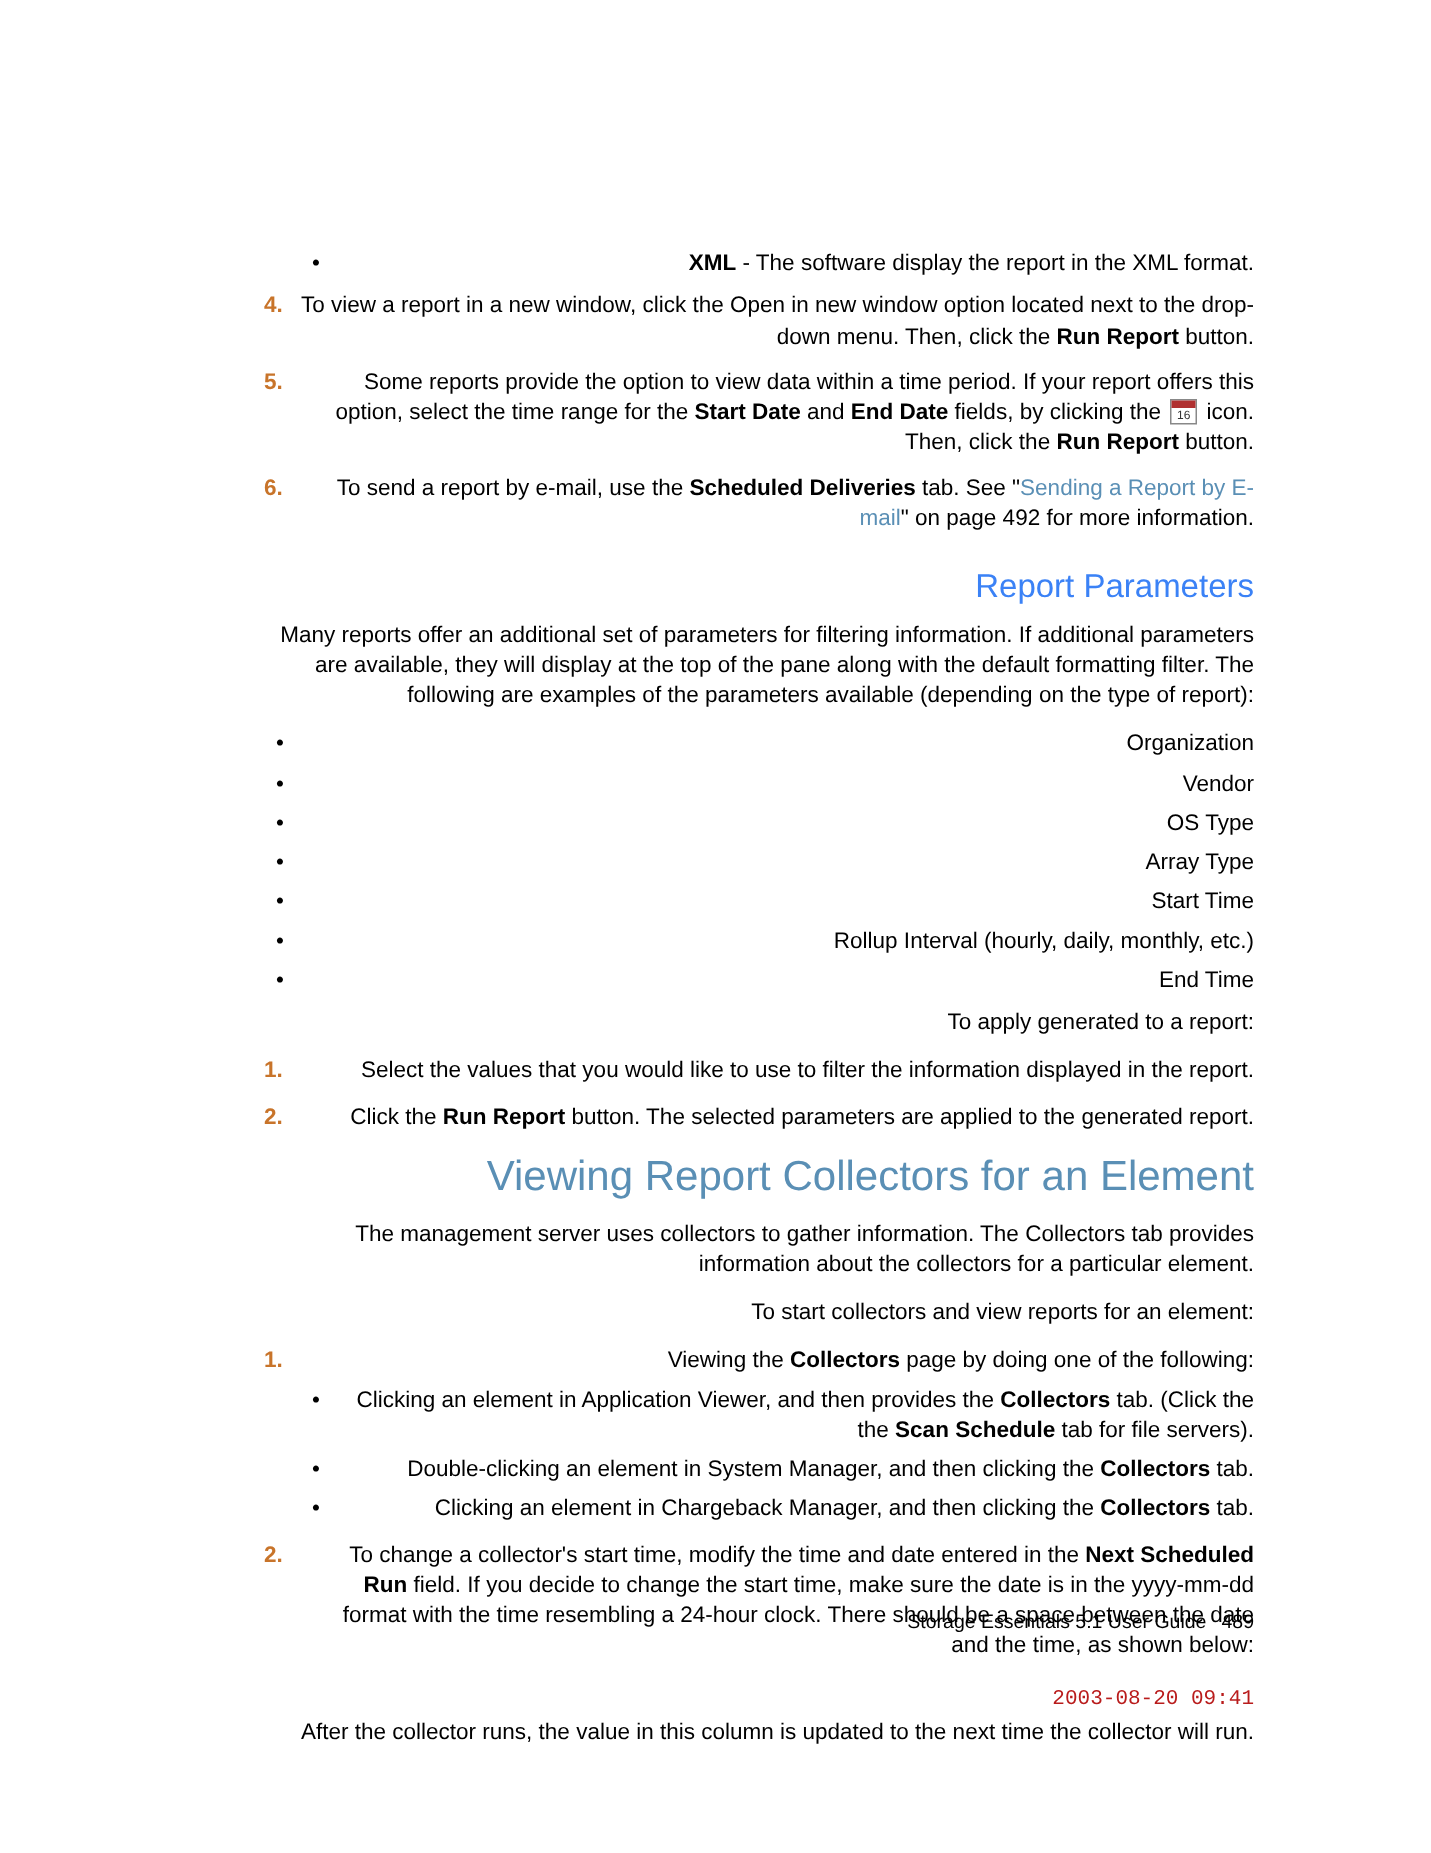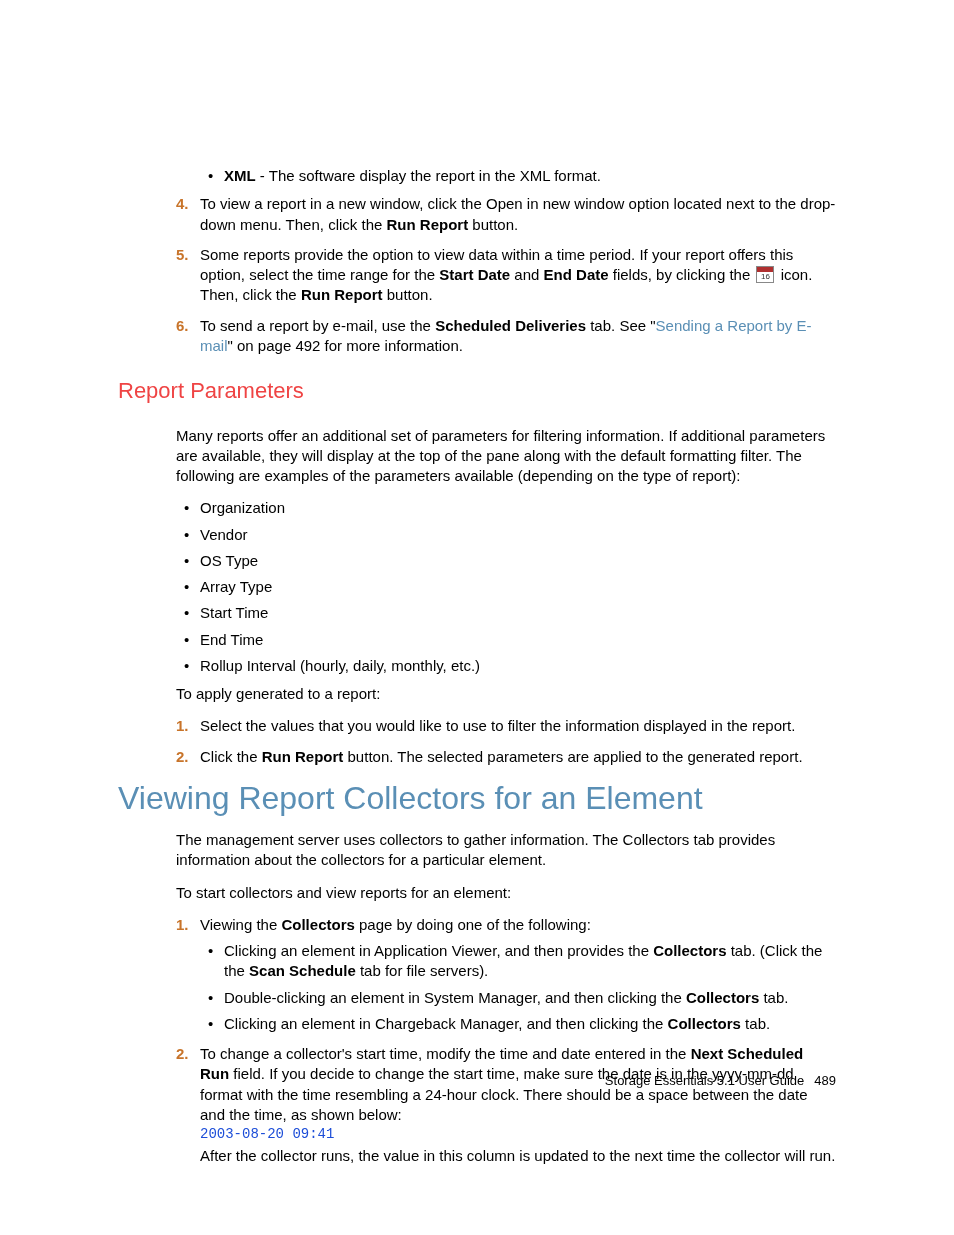--- a/index.html
+++ b/index.html
@@ -13,20 +13,21 @@
   }
   .page {
     width: 954px;
     height: 1235px;
     position: relative;
     box-sizing: border-box;
     padding: 160px 118px 0 118px;
   }
   .content {
     margin-left: 58px;
+    text-align: right;
   }
   ol.numbered {
     list-style: none;
     padding: 0;
     margin: 0;
   }
   ol.numbered > li {
     position: relative;
     padding-left: 24px;
     margin-bottom: 10px;
@@ -67,42 +68,42 @@
   }
   .sub-bullets > li::before {
     content: "•";
     position: absolute;
     left: 8px;
     top: 0;
   }
   h2.section {
     font-family: Arial, Helvetica, sans-serif;
     font-weight: normal;
-    color: #ef4444;
+    color: #3b82f6;
     font-size: 22px;
-    margin: 20px 0 20px -58px;
+    margin: 20px 0 8px -58px;
   }
   h1.section {
     font-family: Arial, Helvetica, sans-serif;
     font-weight: normal;
     color: #5a8fb5;
-    font-size: 32px;
+    font-size: 28px;
     margin: 2px 0 10px -58px;
   }
   p.body {
     margin: 0 0 12px 0;
   }
   .bold { font-weight: bold; }
   .link { color: #5a8fb5; }
   .mono {
     font-family: "Courier New", monospace;
     font-size: 14px;
-    color: #1d4ed8;
+    color: #b91c1c;
     display: block;
-    margin: 0 0 2px 0;
+    margin: 16px 0 2px 0;
   }
   .calendar-icon {
     display: inline-block;
     width: 16px;
     height: 15px;
     vertical-align: text-bottom;
     background: #fff;
     border: 1px solid #888;
     position: relative;
     margin: 0 2px;
@@ -160,22 +161,22 @@
 
     <h2 class="section">Report Parameters</h2>
     <p class="body">Many reports offer an additional set of parameters for filtering information. If additional parameters are available, they will display at the top of the pane along with the default formatting filter. The following are examples of the parameters available (depending on the type of report):</p>
 
     <ul class="bullets">
       <li>Organization</li>
       <li>Vendor</li>
       <li>OS Type</li>
       <li>Array Type</li>
       <li>Start Time</li>
+      <li>Rollup Interval (hourly, daily, monthly, etc.)</li>
       <li>End Time</li>
-      <li>Rollup Interval (hourly, daily, monthly, etc.)</li>
     </ul>
 
     <p class="body">To apply generated to a report:</p>
 
     <ol class="numbered">
       <li>
         <span class="num">1.</span>
         <span>Select the values that you would like to use to filter the information displayed in the report.</span>
       </li>
       <li>

